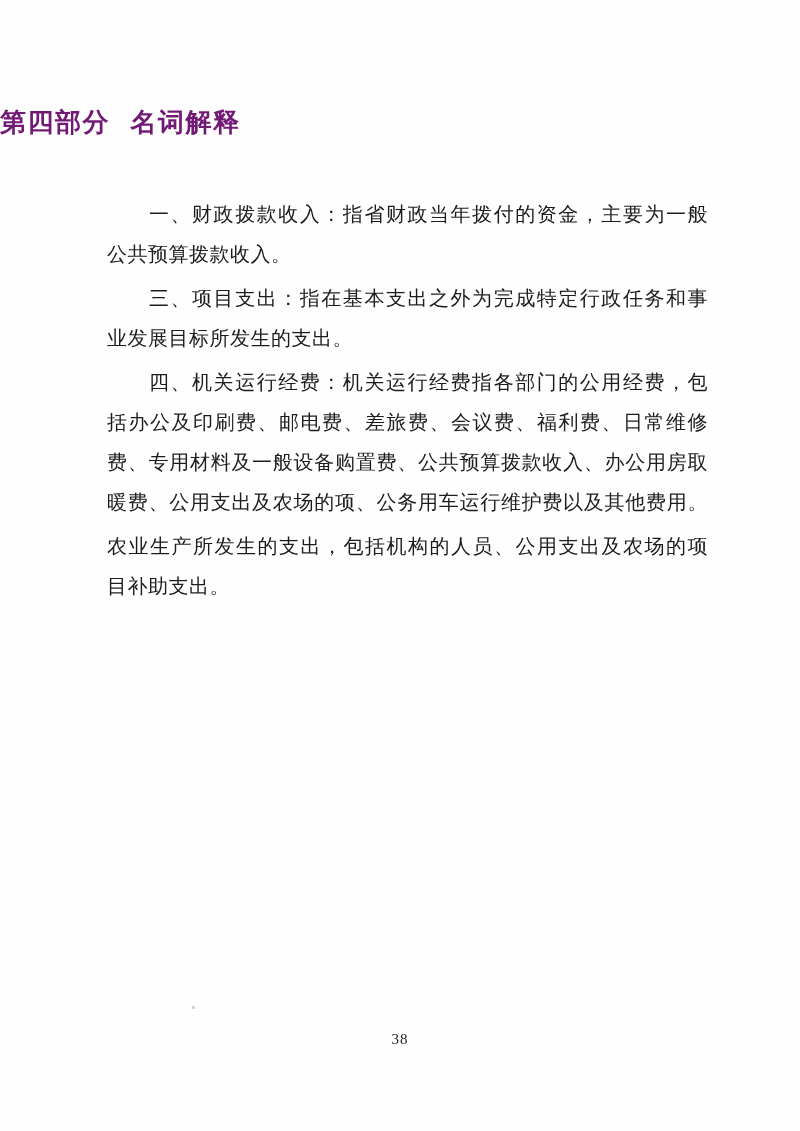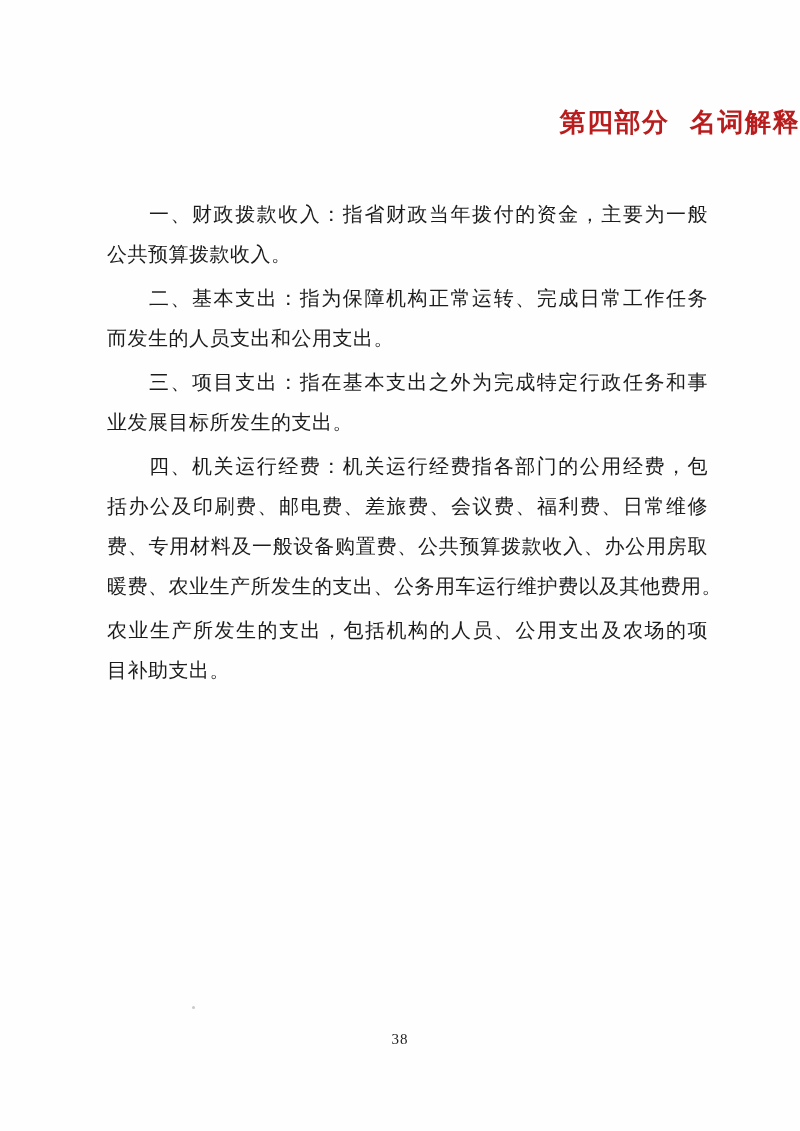--- a/index.html
+++ b/index.html
@@ -18,28 +18,28 @@
     position: absolute;
     inset: 0;
     background: #fefefe;
     color: #1b1b1b;
   }
   .doc-title {
     position: absolute;
     top: 104px;
     left: 0;
     width: 100%;
-    text-align: right;
+    text-align: left;
     font-family: "Liberation Sans", sans-serif;
     font-weight: 700;
     font-size: 26px;
     line-height: 36px;
     letter-spacing: 1.5px;
     word-spacing: 0.45em;
-    color: #b91c1c;
+    color: #701a75;
   }
   .body-text {
     position: absolute;
     top: 190px;
     left: 103px;
     width: 609px;
     font-size: 20px;
     color: #1c1c1c;
   }
   .para {
@@ -91,35 +91,31 @@
 
   <div class="doc-title">第四部分 名词解释</div>
 
   <div class="body-text">
 
     <div class="para">
       <div class="line indent">一、财政拨款收入：指省财政当年拨付的资金，主要为一般</div>
       <div class="line short">公共预算拨款收入。</div>
     </div>
 
-    <div class="para">
-      <div class="line indent">二、基本支出：指为保障机构正常运转、完成日常工作任务</div>
-      <div class="line short">而发生的人员支出和公用支出。</div>
-    </div>
 
     <div class="para">
       <div class="line indent">三、项目支出：指在基本支出之外为完成特定行政任务和事</div>
       <div class="line short">业发展目标所发生的支出。</div>
     </div>
 
     <div class="para">
       <div class="line indent">四、机关运行经费：机关运行经费指各部门的公用经费，包</div>
       <div class="line">括办公及印刷费、邮电费、差旅费、会议费、福利费、日常维修</div>
       <div class="line">费、专用材料及一般设备购置费、公共预算拨款收入、办公用房取</div>
-      <div class="line">暖费、农业生产所发生的支出、公务用车运行维护费以及其他费用。</div>
+      <div class="line">暖费、公用支出及农场的项、公务用车运行维护费以及其他费用。</div>
     </div>
 
     <div class="para">
       <div class="line">农业生产所发生的支出，包括机构的人员、公用支出及农场的项</div>
       <div class="line short">目补助支出。</div>
     </div>
 
   </div>
 
   <div class="artifact-dot"></div>

